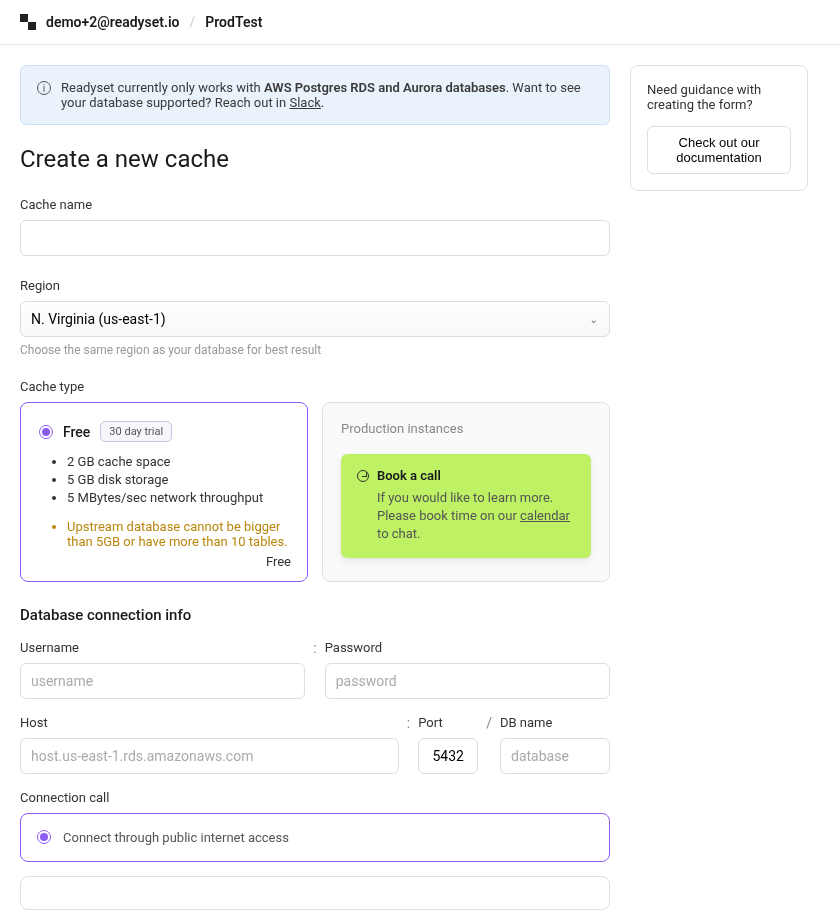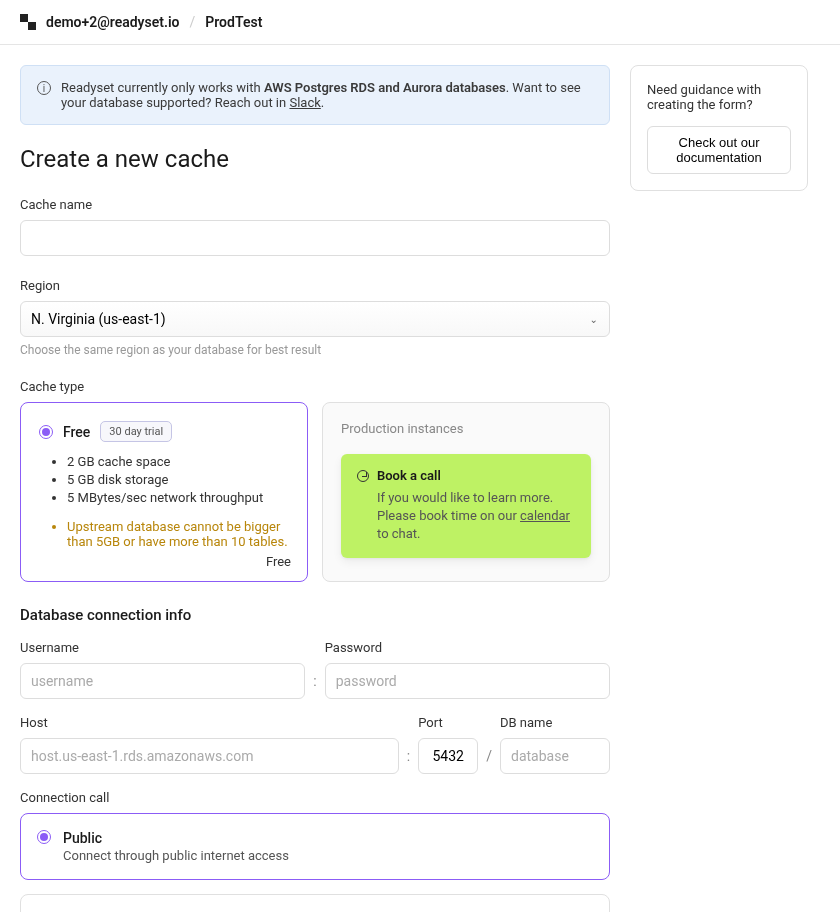--- a/index.html
+++ b/index.html
@@ -213,21 +213,21 @@
       top: 1px;
       left: 4px;
     }
     .prod-inner-body { color: #555; line-height: 1.4; margin-left:20px;}
     .prod-inner-body .link { text-decoration: underline; cursor: pointer; }
     h2.sub-title {
       font-size: 15px;
       font-weight: 500;
       margin: 24px 0 16px;
     }
-    .db-row { display: flex; gap: 8px; align-items: flex-end; margin-bottom: 16px; }
+    .db-row { display: flex; gap: 8px; align-items: flex-start; margin-bottom: 16px; }
     .db-col { flex: 1; }
     .sep { padding-bottom: 10px; color: #888; }
     .port-col { width: 60px; }
     .dbname-col { width: 110px; }
     .conn-option {
       border: 1px solid #e0e0e0;
       border-radius: 8px;
       padding: 16px;
       display: flex;
       gap: 12px;
@@ -357,21 +357,20 @@
         <label class="field-label">DB name</label>
         <input class="text-input" placeholder="database" style="">
       </div>
     </div>
 
     <div class="section-gap">
       <label class="field-label">Connection call</label>
       <div class="conn-option selected">
         <span class="radio checked"></span>
         <div class="conn-text">
-          <div class="title">Public</div>
           <div class="sub">Connect through public internet access</div>
         </div>
       </div>
       <div class="conn-option">
         
         
       </div>
     </div>
 
   </div>

